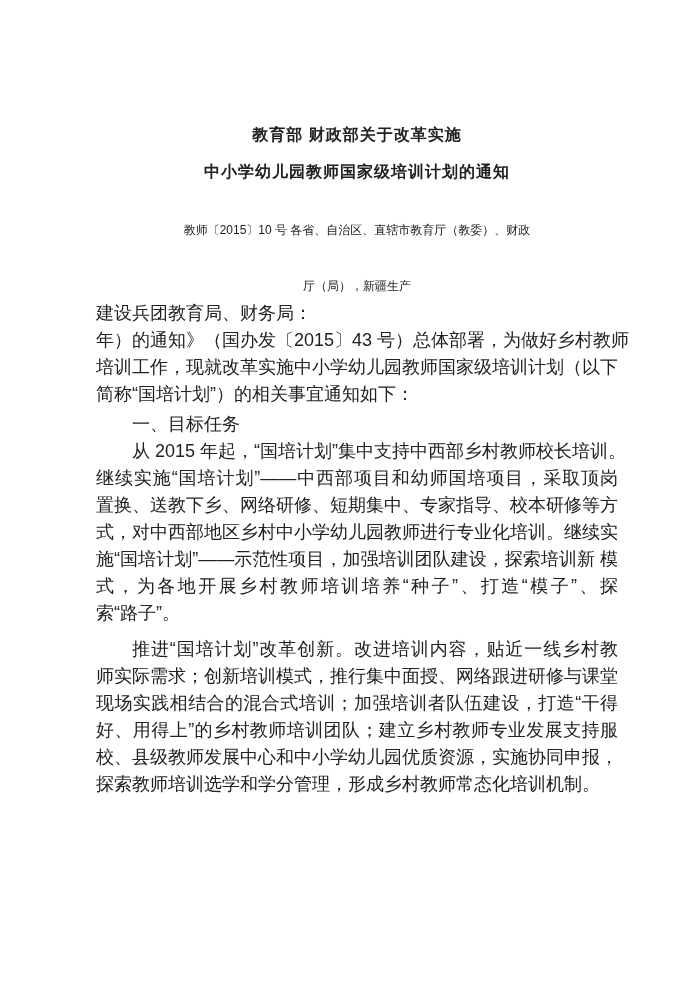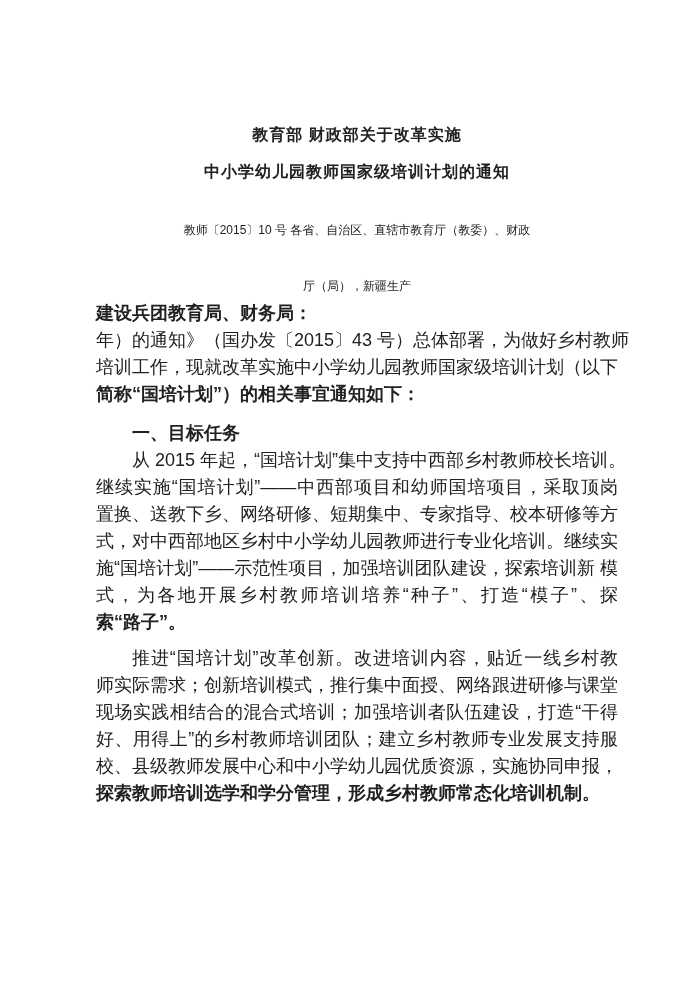--- a/index.html
+++ b/index.html
@@ -37,24 +37,23 @@
     line-height: 27px;
   }
   .line {
     white-space: nowrap;
     text-align: justify;
     text-align-last: justify;
   }
   .line.last {
     text-align: justify;
     text-align-last: left;
-    font-weight: bold;
   }
   .line.first { padding-left: 36px; }
-  .sec-heading { margin-top: 12px; }
+  .sec-heading { margin-top: 3px; }
   .p-reform { margin-top: 9px; }
 </style>
 </head>
 <body>
 
 <div class="page">
 
   <div class="doc-title">
     <div>教育部 财政部关于改革实施</div>
     <div>中小学幼儿园教师国家级培训计划的通知</div>

